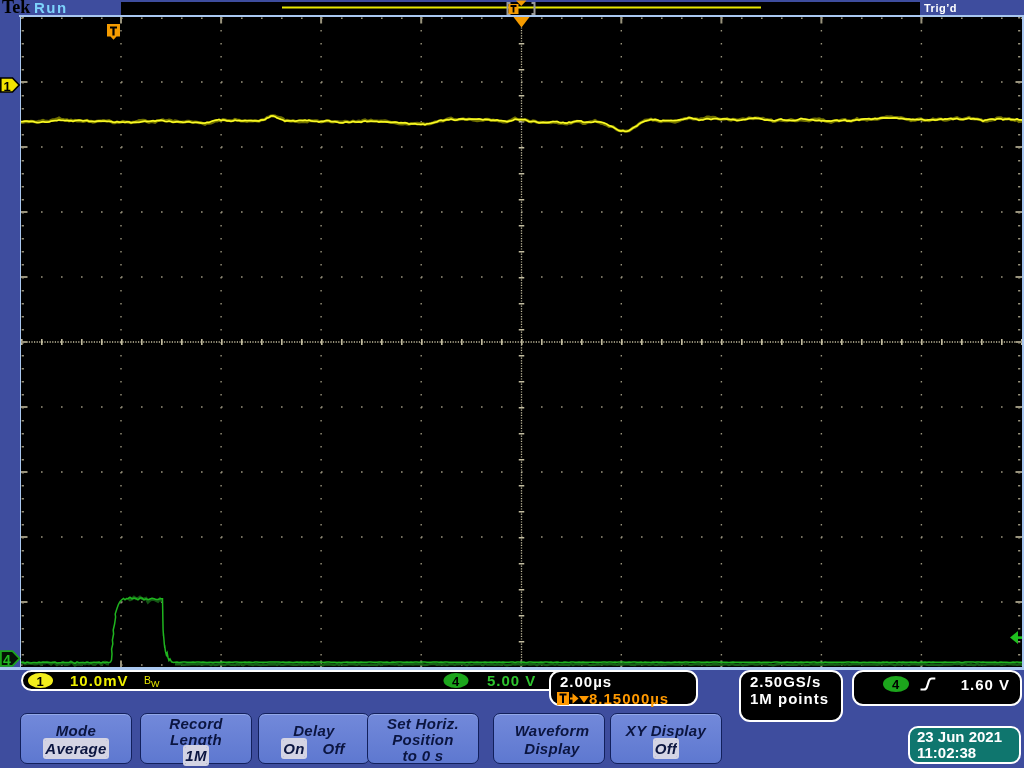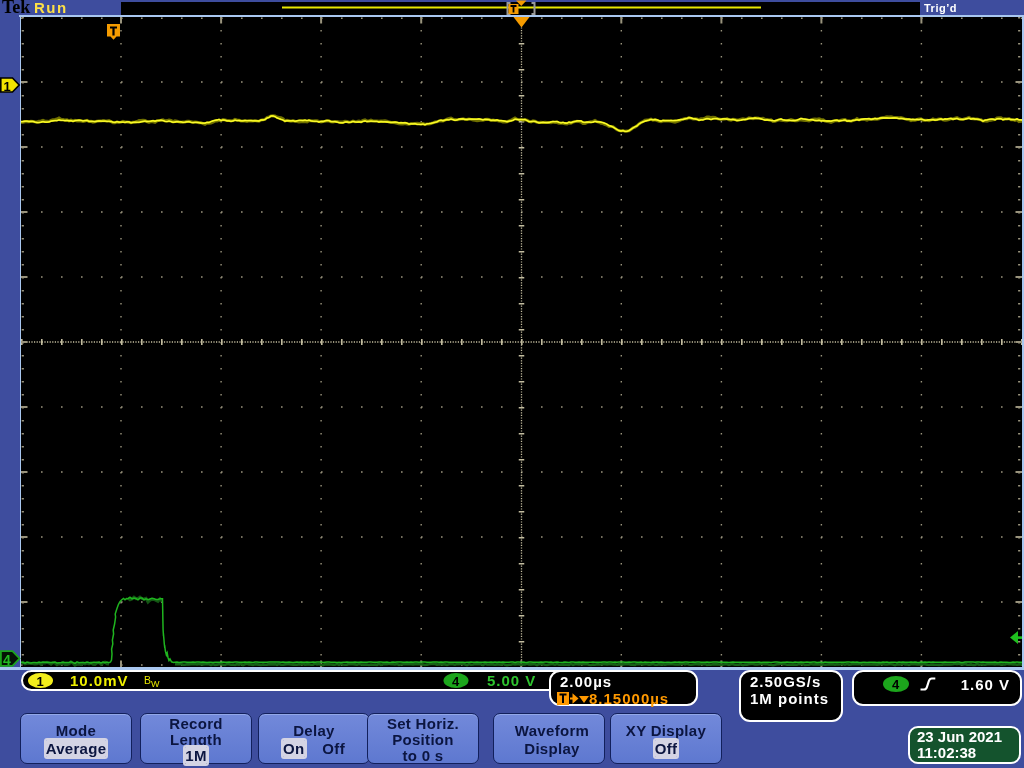--- a/index.html
+++ b/index.html
@@ -1,29 +1,29 @@
 <!DOCTYPE html>
 <html><head><meta charset="utf-8"><style>
 html,body{margin:0;padding:0;width:1024px;height:768px;overflow:hidden;
 background:#3e4d9e;font-family:"Liberation Sans",sans-serif;}
 *{box-sizing:border-box;}
 .abs{position:absolute;}
 b.hl{background:#d4d4e4;outline:2.5px solid #d4d4e4;border-radius:1px;}
 .btn{position:absolute;top:713px;width:112px;height:51px;border-radius:7px;
 border:1px solid #12205c;background:linear-gradient(#7289da,#5e78d0);
 color:#0b1540;font-weight:bold;font-size:15px;text-align:center;line-height:16px;
-padding-top:2px;letter-spacing:0.3px;box-shadow:inset 0 1px 0 #93a8e8;}
+padding-top:2px;letter-spacing:0.3px;box-shadow:inset 0 1px 0 #93a8e8;font-style:italic;}
 .btn2{padding-top:8px !important;line-height:18px !important;}
 .rbox{position:absolute;background:#000;border:2px solid #fff;border-radius:11px;
 color:#fff;font-weight:bold;font-size:15px;letter-spacing:1px;}
 </style></head><body>
 
 <div class="abs" style="left:0;top:0;width:1024px;height:16px;background:#3e4d9e;"></div>
 <div class="abs" style="left:2px;top:0px;color:#000;font-family:Liberation Serif, serif;font-weight:bold;font-size:18px;line-height:15px;">Tek</div>
-<div class="abs" style="left:34px;top:0px;color:#fde047;font-weight:bold;font-size:15px;line-height:16px;letter-spacing:1.5px;">Run</div>
+<div class="abs" style="left:34px;top:0px;color:#7dd3fc;font-weight:bold;font-size:15px;line-height:16px;letter-spacing:1.5px;">Run</div>
 <div class="abs" style="left:924px;top:0px;color:#fff;font-weight:bold;font-size:11px;line-height:16px;letter-spacing:0.5px;">Trig’d</div>
 
 <div class="abs" style="left:121px;top:1.5px;width:799px;height:13px;background:#000;"></div>
 <svg class="abs" style="left:0;top:0" width="1024" height="30">
   <line x1="282" y1="7.5" x2="761" y2="7.5" stroke="#e8e800" stroke-width="2"></line>
 
   <path d="M510.5,3 h-3 v11 h3" stroke="#999" stroke-width="2" fill="none"></path>
   <path d="M531.5,3 h3 v11 h-3" stroke="#999" stroke-width="2" fill="none"></path>
 
   <rect x="508.5" y="4" width="10" height="10" fill="#f59b00"></rect>
@@ -167,13 +167,13 @@
   <span style="position:absolute;right:10px;top:4px;">1.60 V</span>
 </div>
 
 <div class="btn btn2" style="left:20px;">Mode<br><b class="hl">Average</b></div>
 <div class="btn" style="left:140px;">Record<br>Length<br><b class="hl">1M</b></div>
 <div class="btn btn2" style="left:258px;">Delay<br><b class="hl">On</b>&nbsp;&nbsp;&nbsp;&nbsp;Off</div>
 <div class="btn" style="left:356px;margin-left:11px;">Set Horiz.<br>Position<br>to 0 s</div>
 <div class="btn btn2" style="left:493px;padding-left:6px;">Waveform<br>Display</div>
 <div class="btn btn2" style="left:610px;">XY Display<br><b class="hl">Off</b></div>
 
-<div class="abs" style="left:908px;top:726px;width:113px;height:38px;background:#14532d;border:2px solid #fff;border-radius:10px;color:#fff;font-weight:bold;font-size:15px;line-height:16px;padding:1px 0 0 7px;">23 Jun 2021<br>11:02:38</div>
+<div class="abs" style="left:908px;top:726px;width:113px;height:38px;background:#0f766e;border:2px solid #fff;border-radius:10px;color:#fff;font-weight:bold;font-size:15px;line-height:16px;padding:1px 0 0 7px;">23 Jun 2021<br>11:02:38</div>
 
 </body></html>

